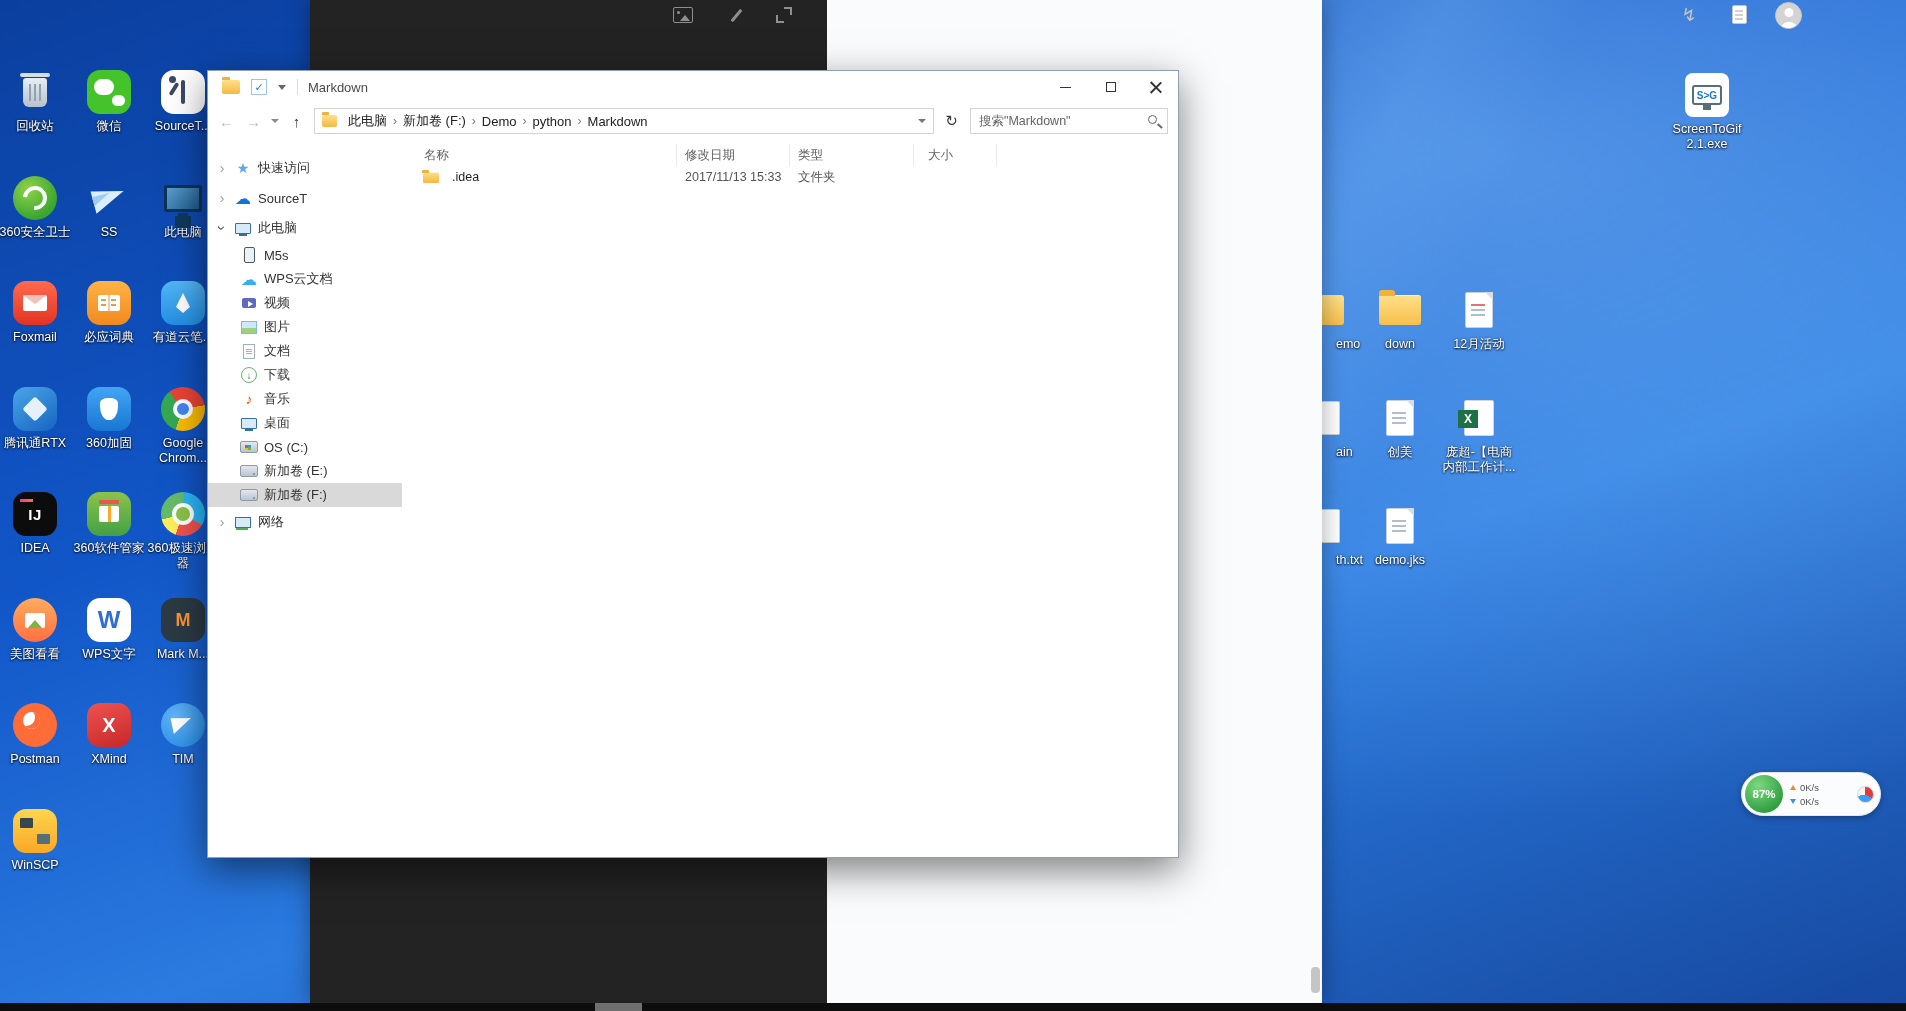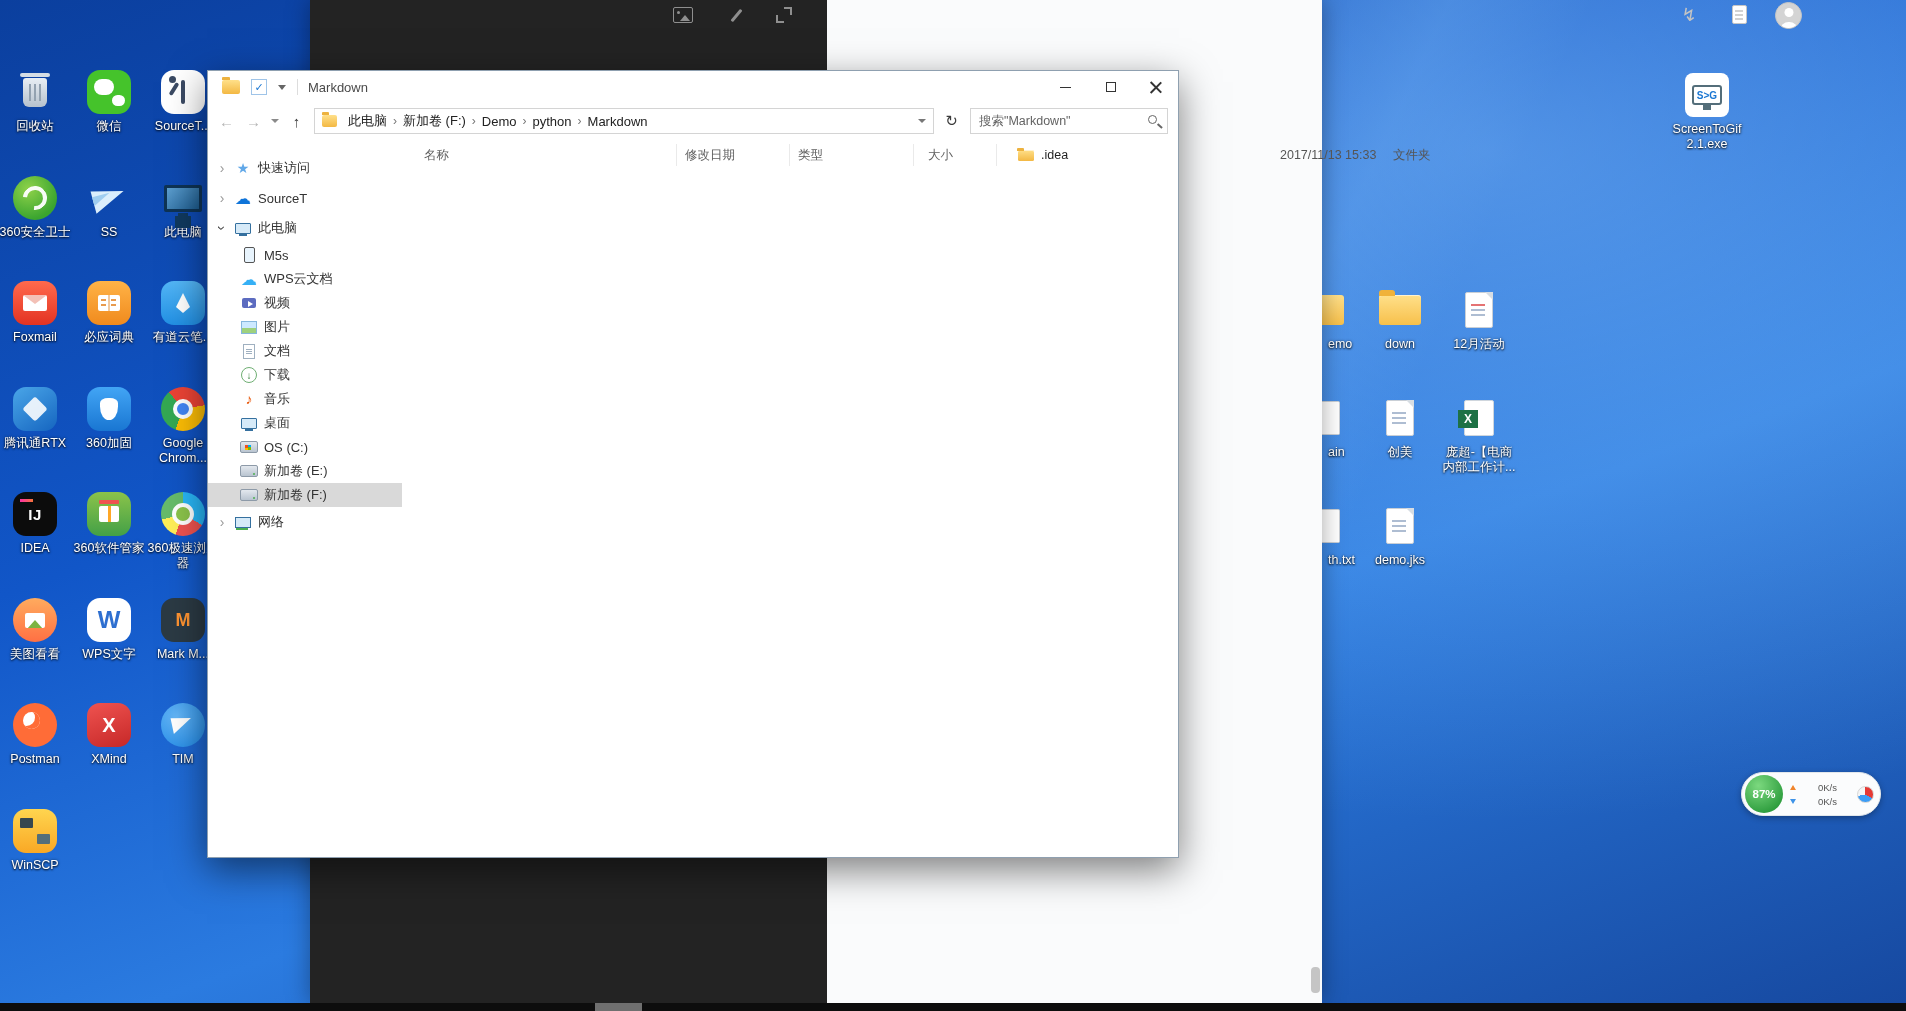--- a/index.html
+++ b/index.html
@@ -79,21 +79,21 @@
 .t-docd{background:none}
 .docd{width:28px;height:36px;background:#fff;border:1px solid #c9cfd6;border-radius:2px;position:relative}
 .docd::before{content:'';position:absolute;right:-1px;top:-1px;border-style:solid;border-width:0 8px 8px 0;border-color:transparent #d7dde3 transparent transparent}
 .docd::after{content:'';position:absolute;left:5px;top:11px;width:14px;height:2px;background:#aebdd2;box-shadow:0 5px 0 #aebdd2,0 10px 0 #aebdd2}
 .docd.red::after{background:#e57373;box-sh
 adow:0 5px 0 #90a4ae,0 10px 0 #90a4ae}
 .t-exceld{background:none}
 .xlsd{width:30px;height:36px;background:#fff;border:1px solid #cfd6dd;border-radius:2px;position:relative}
 .xlsd::before{content:'X';position:absolute;left:-7px;top:9px;width:20px;height:18px;background:#1e7145;color:#fff;font-size:12px;font-weight:bold;display:flex;align-items:center;justify-content:center}
 .clipped{width:54px;align-items:flex-start}
-.clipped .lbl{text-align:left;padding-left:6px;max-width:54px}
+.clipped .lbl{text-align:left;padding-left:14px;max-width:54px}
 .half-fold{width:22px;height:30px;background:linear-gradient(180deg,#ffe08a,#f7c04b);border-radius:0 3px 3px 0;margin-top:7px}
 .half-doc{width:18px;height:34px;background:#fff;border:1px solid #c9cfd6;border-left:none;border-radius:0 2px 2px 0;margin-top:5px}
 .tilewrap{height:44px;display:flex}
 
 .editor{position:absolute;left:310px;top:0;width:1012px;height:1003px;z-index:10;box-shadow:0 0 22px rgba(0,0,0,.35)}
 .ed-dark{position:absolute;left:0;top:0;width:517px;height:100%;background:#232323}
 .ed-light{position:absolute;left:517px;top:0;right:0;height:100%;background:#fafbfc}
 .ed-ic{position:absolute;display:flex;align-items:center;justify-content:center}
 .ic-image{left:363px;top:7px;width:20px;height:16px;border:1.5px solid #8f8f8f;border-radius:2px}
 .ic-image::before{content:'';position:absolute;left:3px;top:3px;width:3px;height:3px;border-radius:50%;background:#8f8f8f}
@@ -175,30 +175,30 @@
 .si-picture::before{content:'';width:14px;height:11px;background:linear-gradient(#cde9ff 55%,#9ed17d 55%);border:1px solid #86b7dd;display:block}
 .si-document::before{content:'';width:10px;height:13px;background:#fff;border:1px solid #9fb0c0;display:block}
 .si-document::after{content:'';position:absolute;left:6px;top:6px;width:6px;height:1px;background:#9fb0c0;box-shadow:0 2px 0 #9fb0c0,0 4px 0 #9fb0c0}
 .si-download::before{content:'↓';width:14px;height:14px;border:1.5px solid #6faf73;border-radius:50%;color:#2e7d32;font-size:10px;font-weight:bold;display:flex;align-items:center;justify-content:center}
 .si-music::before{content:'♪';color:#e65100;font-size:14px}
 .si-drive::before{content:'';width:16px;height:10px;background:linear-gradient(#e3e8ee,#b9c4d0);border:1px solid #8d9aa8;border-radius:2px;display:block}
 .si-drive::after{content:'';position:absolute;right:3px;bottom:5px;width:2px;height:2px;background:#4caf50;border-radius:50%}
 .si-drive.os::after{right:auto;left:5px;bottom:6px;width:6px;height:5px;background:conic-gradient(#00adef 0 25%,#7fba00 0 50%,#ffb900 0 75%,#f25022 0 100%);border-radius:0}
 .si-network::before{content:'';width:14px;height:9px;border:1.5px solid #35709f;background:#d6eaf8;display:block}
 .si-network::after{content:'';position:absolute;bottom:1px;left:2px;width:12px;height:2px;background:#4caf50}
-.files{flex:1;display:flex;flex-direction:row;padding-top:5px;min-width:0}
+.files{flex:1;display:flex;flex-direction:column;padding-top:5px;min-width:0}
 .fhead{display:flex;height:22px;flex:none;color:#5f5f5f;font-size:12.5px}
 .fh{display:flex;align-items:center;border-right:1px solid #eaeaea;padding-left:8px;flex:none}
 .c-name{width:275px;padding-left:22px}
 .c-date{width:113px}
 .c-type{width:124px}
 .c-size{width:83px;padding-left:14px}
 .frow{display:flex;height:22px;align-items:center;font-size:12.5px}
 .cell{flex:none;white-space:nowrap;overflow:hidden}
-.cell.name{width:275px;display:flex;align-items:center;gap:7px;padding-left:20px;color:#1f1f1f}
+.cell.name{width:275px;display:flex;align-items:center;gap:13px;padding-left:20px;color:#1f1f1f}
 .cell.date,.cell.type{color:#555;padding-left:8px}
 .cell.date{width:113px}
 .cell.type{width:124px}
 .cell.size{width:83px;text-align:right;padding-right:12px;color:#555}
 .fi{width:17px;height:16px;position:relative;flex:none;display:flex;align-items:center;justify-content:center}
 .fi-folder::before{content:'';width:16px;height:11px;background:linear-gradient(#ffe08a,#f3b843);border-radius:1.5px;display:block;box-shadow:inset 0 1px 0 rgba(255,255,255,.6)}
 .fi-folder::after{content:'';position:absolute;left:0;top:1px;width:7px;height:3px;background:#edb23f;border-radius:1px 1px 0 0}
 .fi-doc::before{content:'';width:12px;height:15px;background:#fff;border:1px solid #aeb8c2;display:block}
 .fi-doc::after{content:'';position:absolute;left:6px;top:5px;width:6px;height:1px;background:#9fb0c0;box-shadow:0 3px 0 #9fb0c0,0 6px 0 #9fb0c0}
 .fi-py::before{content:'';width:12px;height:15px;background:#fff;border:1px solid #aeb8c2;display:block}
@@ -208,21 +208,21 @@
 .statusbar{height:26px;flex:none;border-top:1px solid #e4e4e4;display:flex;align-items:center;padding:0 10px;font-size:12px;color:#555}
 .viewbtns{margin-left:auto;display:flex;gap:3px}
 .vb{width:22px;height:18px;border:1px solid transparent;display:flex;align-items:center;justify-content:center;position:relative}
 .vb.active{background:#d8e9f7;border-color:#88b8dd}
 .vb-list::before{content:'';width:12px;height:2px;background:#7a8a99;box-shadow:0 4px 0 #7a8a99,0 -4px 0 #7a8a99;display:block}
 .vb-thumb::before{content:'';width:12px;height:10px;border:1px solid #5b87b0;background:linear-gradient(#dceefb,#bcd8ee);display:block}
 
 .traffic{position:absolute;left:1741px;top:772px;width:140px;height:44px;background:#fbfcfd;border:1px solid #e2e7eb;border-radius:22px;display:flex;align-items:center;padding:0 6px 0 3px;gap:7px;z-index:40;box-shadow:0 2px 6px rgba(0,0,0,.3)}
 .ball{width:38px;height:38px;border-radius:50%;background:radial-gradient(circle at 35% 28%,#7cd97f,#2f9e3f 75%);color:#fff;font-size:11.5px;font-weight:bold;display:flex;align-items:center;justify-content:center;flex:none}
 .speeds{display:flex;flex-direction:column;gap:3px;font-size:9.5px;color:#555;flex:1}
-.spd{display:flex;align-items:center;gap:22px}
+.spd{display:flex;align-items:center;gap:4px}
 .arr{width:0;height:0;border-left:3px solid transparent;border-right:3px solid transparent;flex:none}
 .arr.up{border-bottom:5px solid #f0852d}
 .arr.dn{border-top:5px solid #3e93e8}
 .mini-globe{width:17px;height:17px;border-radius:50%;background:conic-gradient(#e53935 0 120deg,#3b9cf5 0 260deg,#f5f5f5 0 360deg);border:1px solid #d5d5d5;flex:none}
 
 .taskbar{position:absolute;left:0;top:1003px;width:100%;height:8px;background:#0d0d0d;z-index:60}
 .tb-btn{position:absolute;left:595px;top:0;width:47px;height:8px;background:#6f6f6f}
 </style>
 </head>
 <body>

